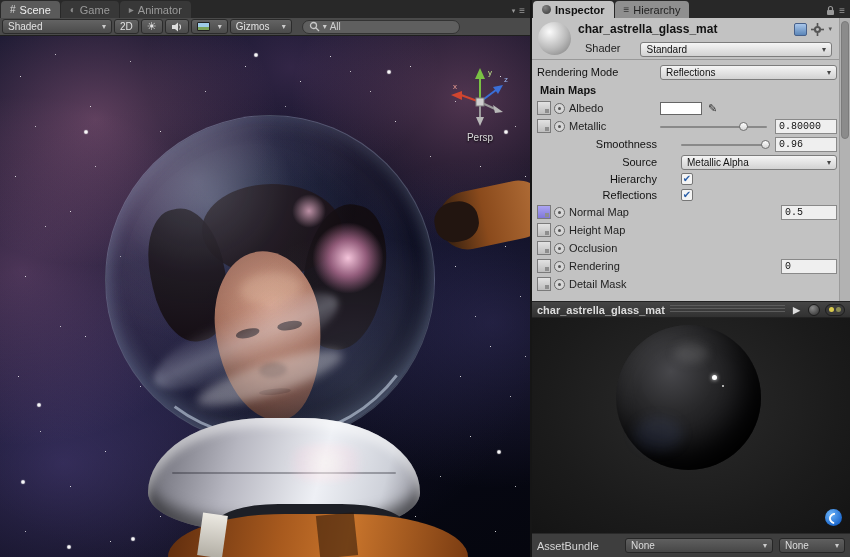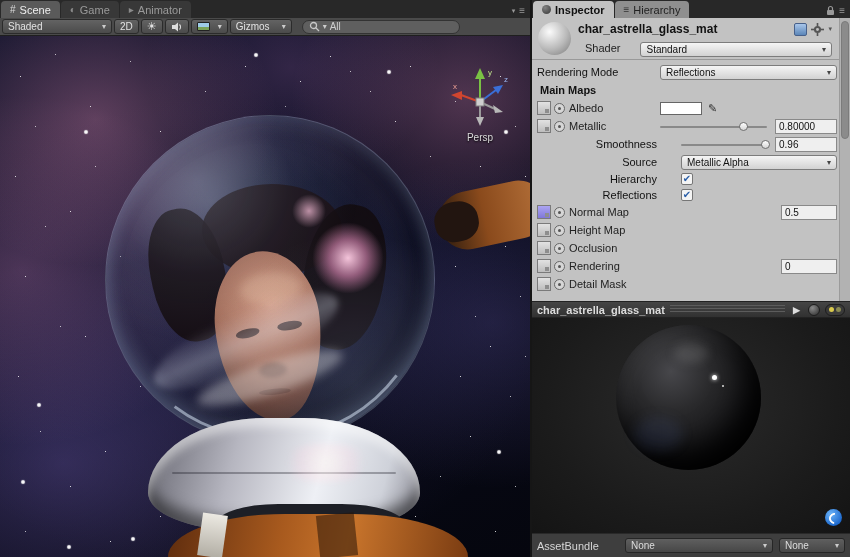--- a/index.html
+++ b/index.html
@@ -125,21 +125,21 @@
   .tex-slot{width:14px;height:14px;background:linear-gradient(#e2e2e2,#bdbdbd);border:1px solid #7a7a7a;position:relative;flex:none}
   .tex-slot::after{content:"";position:absolute;right:1px;bottom:1px;width:4px;height:4px;background:#8e8e8e}
   .tex-slot.normal{background:linear-gradient(#aba4f2,#8078d8)}
   .target{width:11px;height:11px;border:1px solid #666;border-radius:50%;margin:0 4px 0 3px;position:relative;flex:none;background:#d6d6d6}
   .target::after{content:"";position:absolute;left:3px;top:3px;width:3px;height:3px;border-radius:50%;background:#555}
   .swatch{width:42px;height:13px;background:#fff;border:1px solid #666;flex:none}
   .dropper{margin-left:6px;color:#333;font-size:11px}
   .slider{position:relative;height:15px;flex:1;min-width:40px}
   .slider .track{position:absolute;left:0;right:0;top:7px;height:2px;background:#898989;border-radius:1px}
   .slider .thumb{position:absolute;top:3px;width:9px;height:9px;border-radius:50%;background:linear-gradient(#fdfdfd,#d6d6d6);border:1px solid #707070}
-  .nfield{height:15px;width:62px;flex:none;background:#efefef;border:1px solid #898989;font-size:10px;color:#111;padding:0 3px;font-family:Liberation Sans, sans-serif}
+  .nfield{height:15px;width:62px;flex:none;background:#efefef;border:1px solid #898989;font-size:10px;color:#111;padding:0 3px;font-family:Liberation Mono, monospace}
   .nfield.sm{width:56px;margin-left:auto}
   .checkbox{width:12px;height:12px;background:#f4f4f4;border:1px solid #767676;border-radius:2px;display:flex;align-items:center;justify-content:center;font-size:10px;color:#2b5fa8;line-height:1}
   .scrollbar{position:absolute;top:0;right:0;bottom:0;width:11px;background:#b2b2b2;border-left:1px solid #9b9b9b}
   .scrollbar .sthumb{position:absolute;left:1px;right:1px;top:3px;height:118px;background:#8b8b8b;border:1px solid #7b7b7b;border-radius:4px}
 
   .preview-header{height:17px;flex:none;background:linear-gradient(#454545,#313131);border-top:1px solid #222;border-bottom:1px solid #222;
     display:flex;align-items:center;padding:0 5px;color:#dcdcdc;font-weight:bold;font-size:11px;gap:5px}
   .drag-lines{flex:1;height:9px;background:repeating-linear-gradient(to bottom,#5c5c5c 0 1px,transparent 1px 3px)}
   .ph-play{color:#ddd;font-size:9px;padding:0 3px}
   .ph-sphere{width:12px;height:12px;border-radius:50%;background:radial-gradient(circle at 35% 30%,#8a8a8a,#2c2c2c);border:1px solid #1d1d1d}

